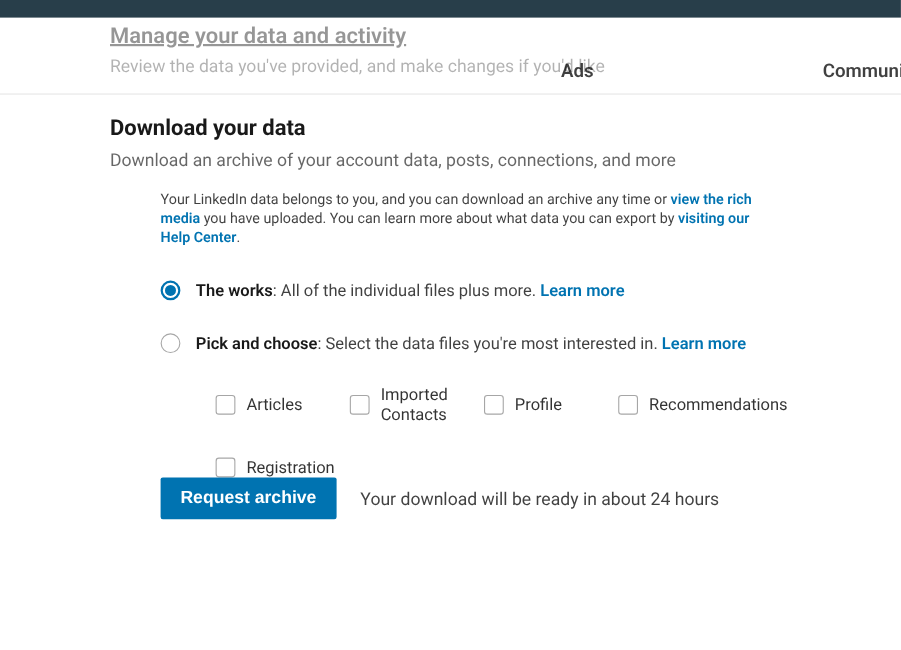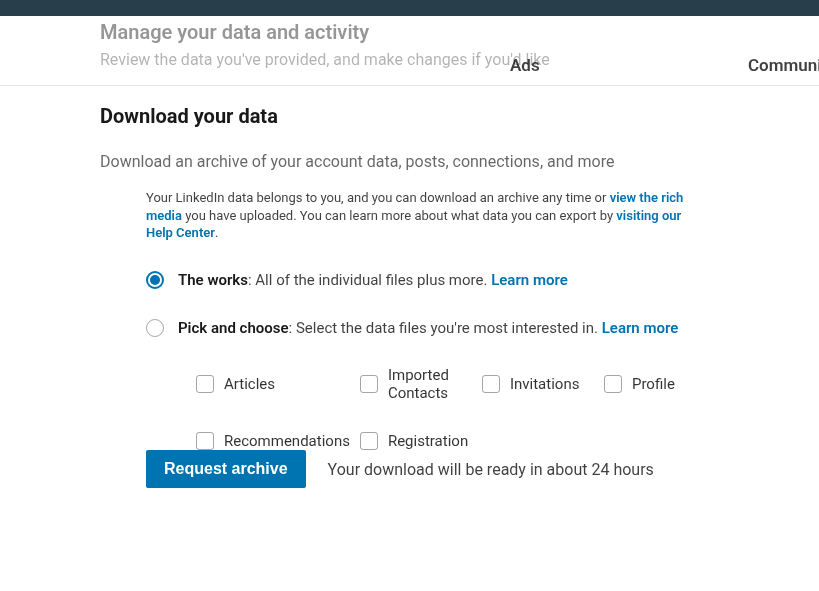--- a/index.html
+++ b/index.html
@@ -30,20 +30,21 @@
       position: absolute;
       left: 100px;
       top: 0;
       opacity: 0.55;
     }
     .bg-header h2 {
       font-size: 20px;
       font-weight: 600;
       color: rgba(0,0,0,0.75);
       margin-top: 4px;
+      text-decoration: underline;
     }
     .bg-header p {
       font-size: 16px;
       color: rgba(0,0,0,0.55);
       margin-top: 6px;
     }
     .tabs {
       position: absolute;
       top: 28px;
       left: 0;
@@ -96,21 +97,21 @@
     .main {
       position: absolute;
       left: 100px;
       top: 18px;
       width: 700px;
     }
     .main h1 {
       font-size: 20px;
       font-weight: 700;
       color: rgba(0,0,0,0.9);
-      margin-bottom: 24px;
+      margin-bottom: 8px;
     }
     .main .sub {
       font-size: 16px;
       color: rgba(0,0,0,0.6);
       margin-bottom: 18px;
     }
     .desc {
       margin-left: 46px;
       width: 540px;
       font-size: 13px;
@@ -272,24 +273,20 @@
       <div class="check-item">
         <div class="checkbox"></div>
         <span class="check-label">Articles</span>
       </div>
       <div class="check-item">
         <div class="checkbox"></div>
         <span class="check-label">Imported Contacts</span>
       </div>
       <div class="check-item">
         <div class="checkbox"></div>
-        <span class="check-label">Invitations</span>
-      </div>
-      <div class="check-item">
-        <div class="checkbox"></div>
         <span class="check-label">Profile</span>
       </div>
       <div class="check-item">
         <div class="checkbox"></div>
         <span class="check-label">Recommendations</span>
       </div>
       <div class="check-item">
         <div class="checkbox"></div>
         <span class="check-label">Registration</span>
       </div>

